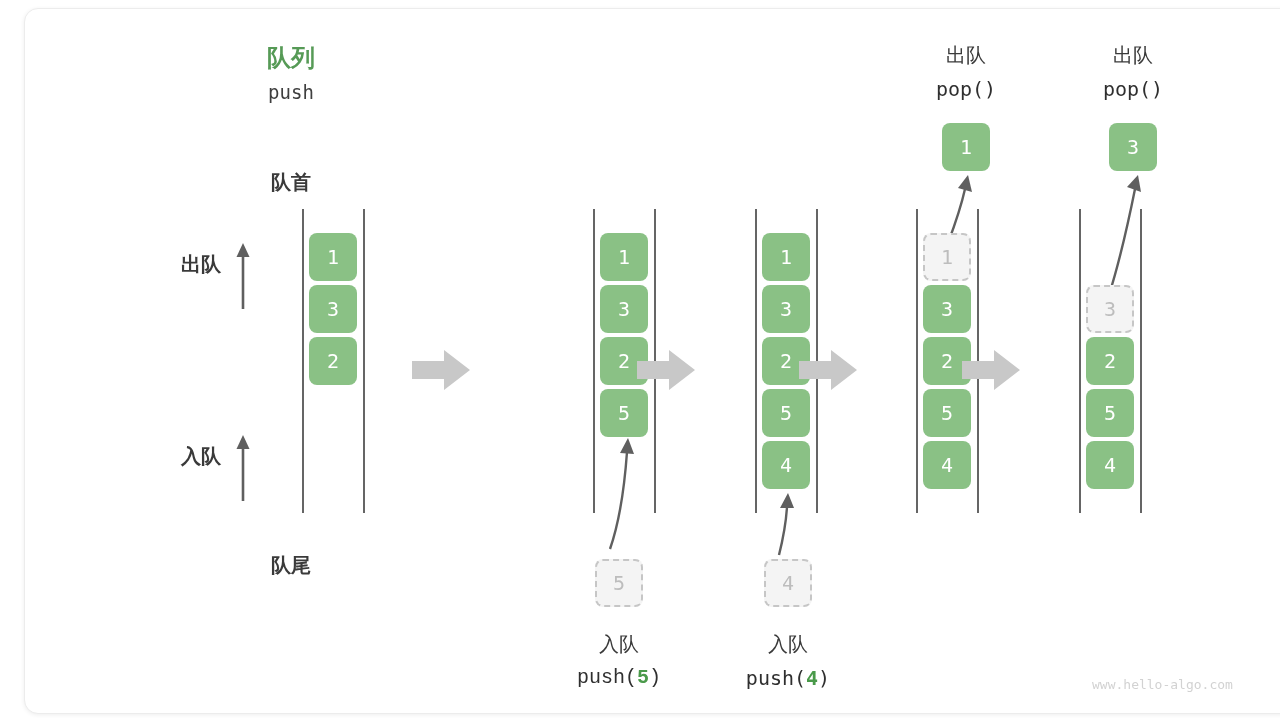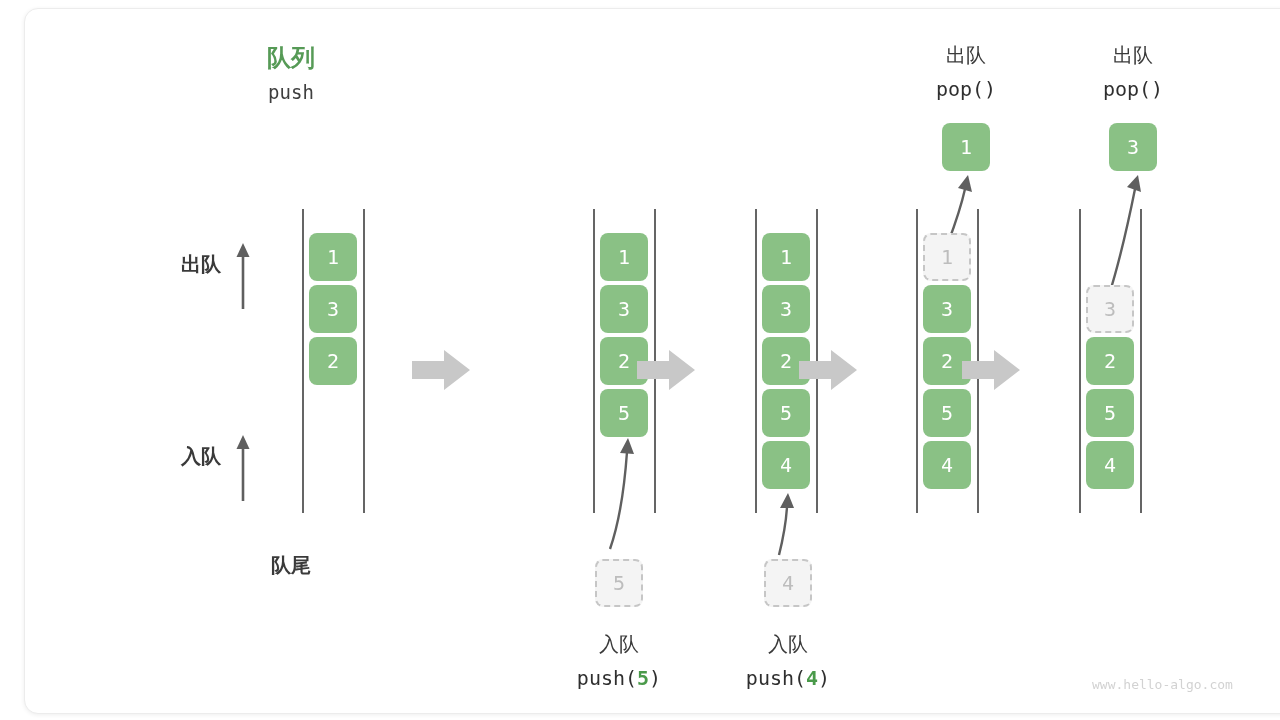--- a/index.html
+++ b/index.html
@@ -70,20 +70,21 @@
   .carrow{display:block;}
 </style>
 </head>
 <body>
 
 <div id="card">
 
   <div class="abs ttl-cn" style="left:186px;top:33px;width:160px;">队列</div>
   <div class="abs ttl-en" style="left:186px;top:72px;width:160px;">push</div>
 
+  <div class="abs lbl-cn" style="left:186px;top:160px;width:160px;">队首</div>
   <div class="abs lbl-cn" style="left:186px;top:543px;width:160px;">队尾</div>
 
   <div class="abs lbl-cn" style="left:140px;top:242px;width:72px;">出队</div>
   <svg class="abs uarrow" style="left:206px;top:232px;" width="24" height="68" viewBox="0 0 24 68">
     <line x1="12" y1="68" x2="12" y2="12" stroke="#5f5f5f" stroke-width="2.6"></line>
     <polygon points="12,2 5.5,16 18.5,16" fill="#5f5f5f"></polygon>
   </svg>
 
   <div class="abs lbl-cn" style="left:140px;top:434px;width:72px;">入队</div>
   <svg class="abs uarrow" style="left:206px;top:424px;" width="24" height="68" viewBox="0 0 24 68">
@@ -111,21 +112,21 @@
     <div class="abs box" style="left:527px;top:328px;">2</div>
     <div class="abs box" style="left:527px;top:380px;">5</div>
 
     <svg class="abs carrow" style="left:515px;top:425px;" width="70" height="120" viewBox="0 0 70 120">
       <path d="M 22 115 C 30 92, 36 60, 39 18" stroke="#5f5f5f" stroke-width="2.4" fill="none"></path>
       <polygon points="40,4 32,19 46,20" fill="#5f5f5f"></polygon>
     </svg>
 
     <div class="abs box ghost" style="left:522px;top:550px;">5</div>
     <div class="abs op-cn" style="left:466px;top:622px;width:160px;">入队</div>
-    <div class="abs op-code" style="left:466px;top:657px;width:160px;"><span>push(</span><span class="arg">5</span><span>)</span></div>
+    <div class="abs op-code" style="left:466px;top:657px;width:160px;font-family:Liberation Mono, monospace;"><span>push(</span><span class="arg">5</span><span>)</span></div>
   </div>
 
   <svg class="abs sep" style="left:610px;top:338px;" width="62" height="46" viewBox="0 0 62 46">
     <polygon points="2,14 34,14 34,3 60,23 34,43 34,32 2,32" fill="#c8c8c8"></polygon>
   </svg>
 
   <div class="abs">
     <div class="abs rail" style="left:682px;top:200px;height:304px;"></div>
     <div class="abs rail" style="left:743px;top:200px;height:304px;"></div>
     <div class="abs box" style="left:689px;top:224px;">1</div>

